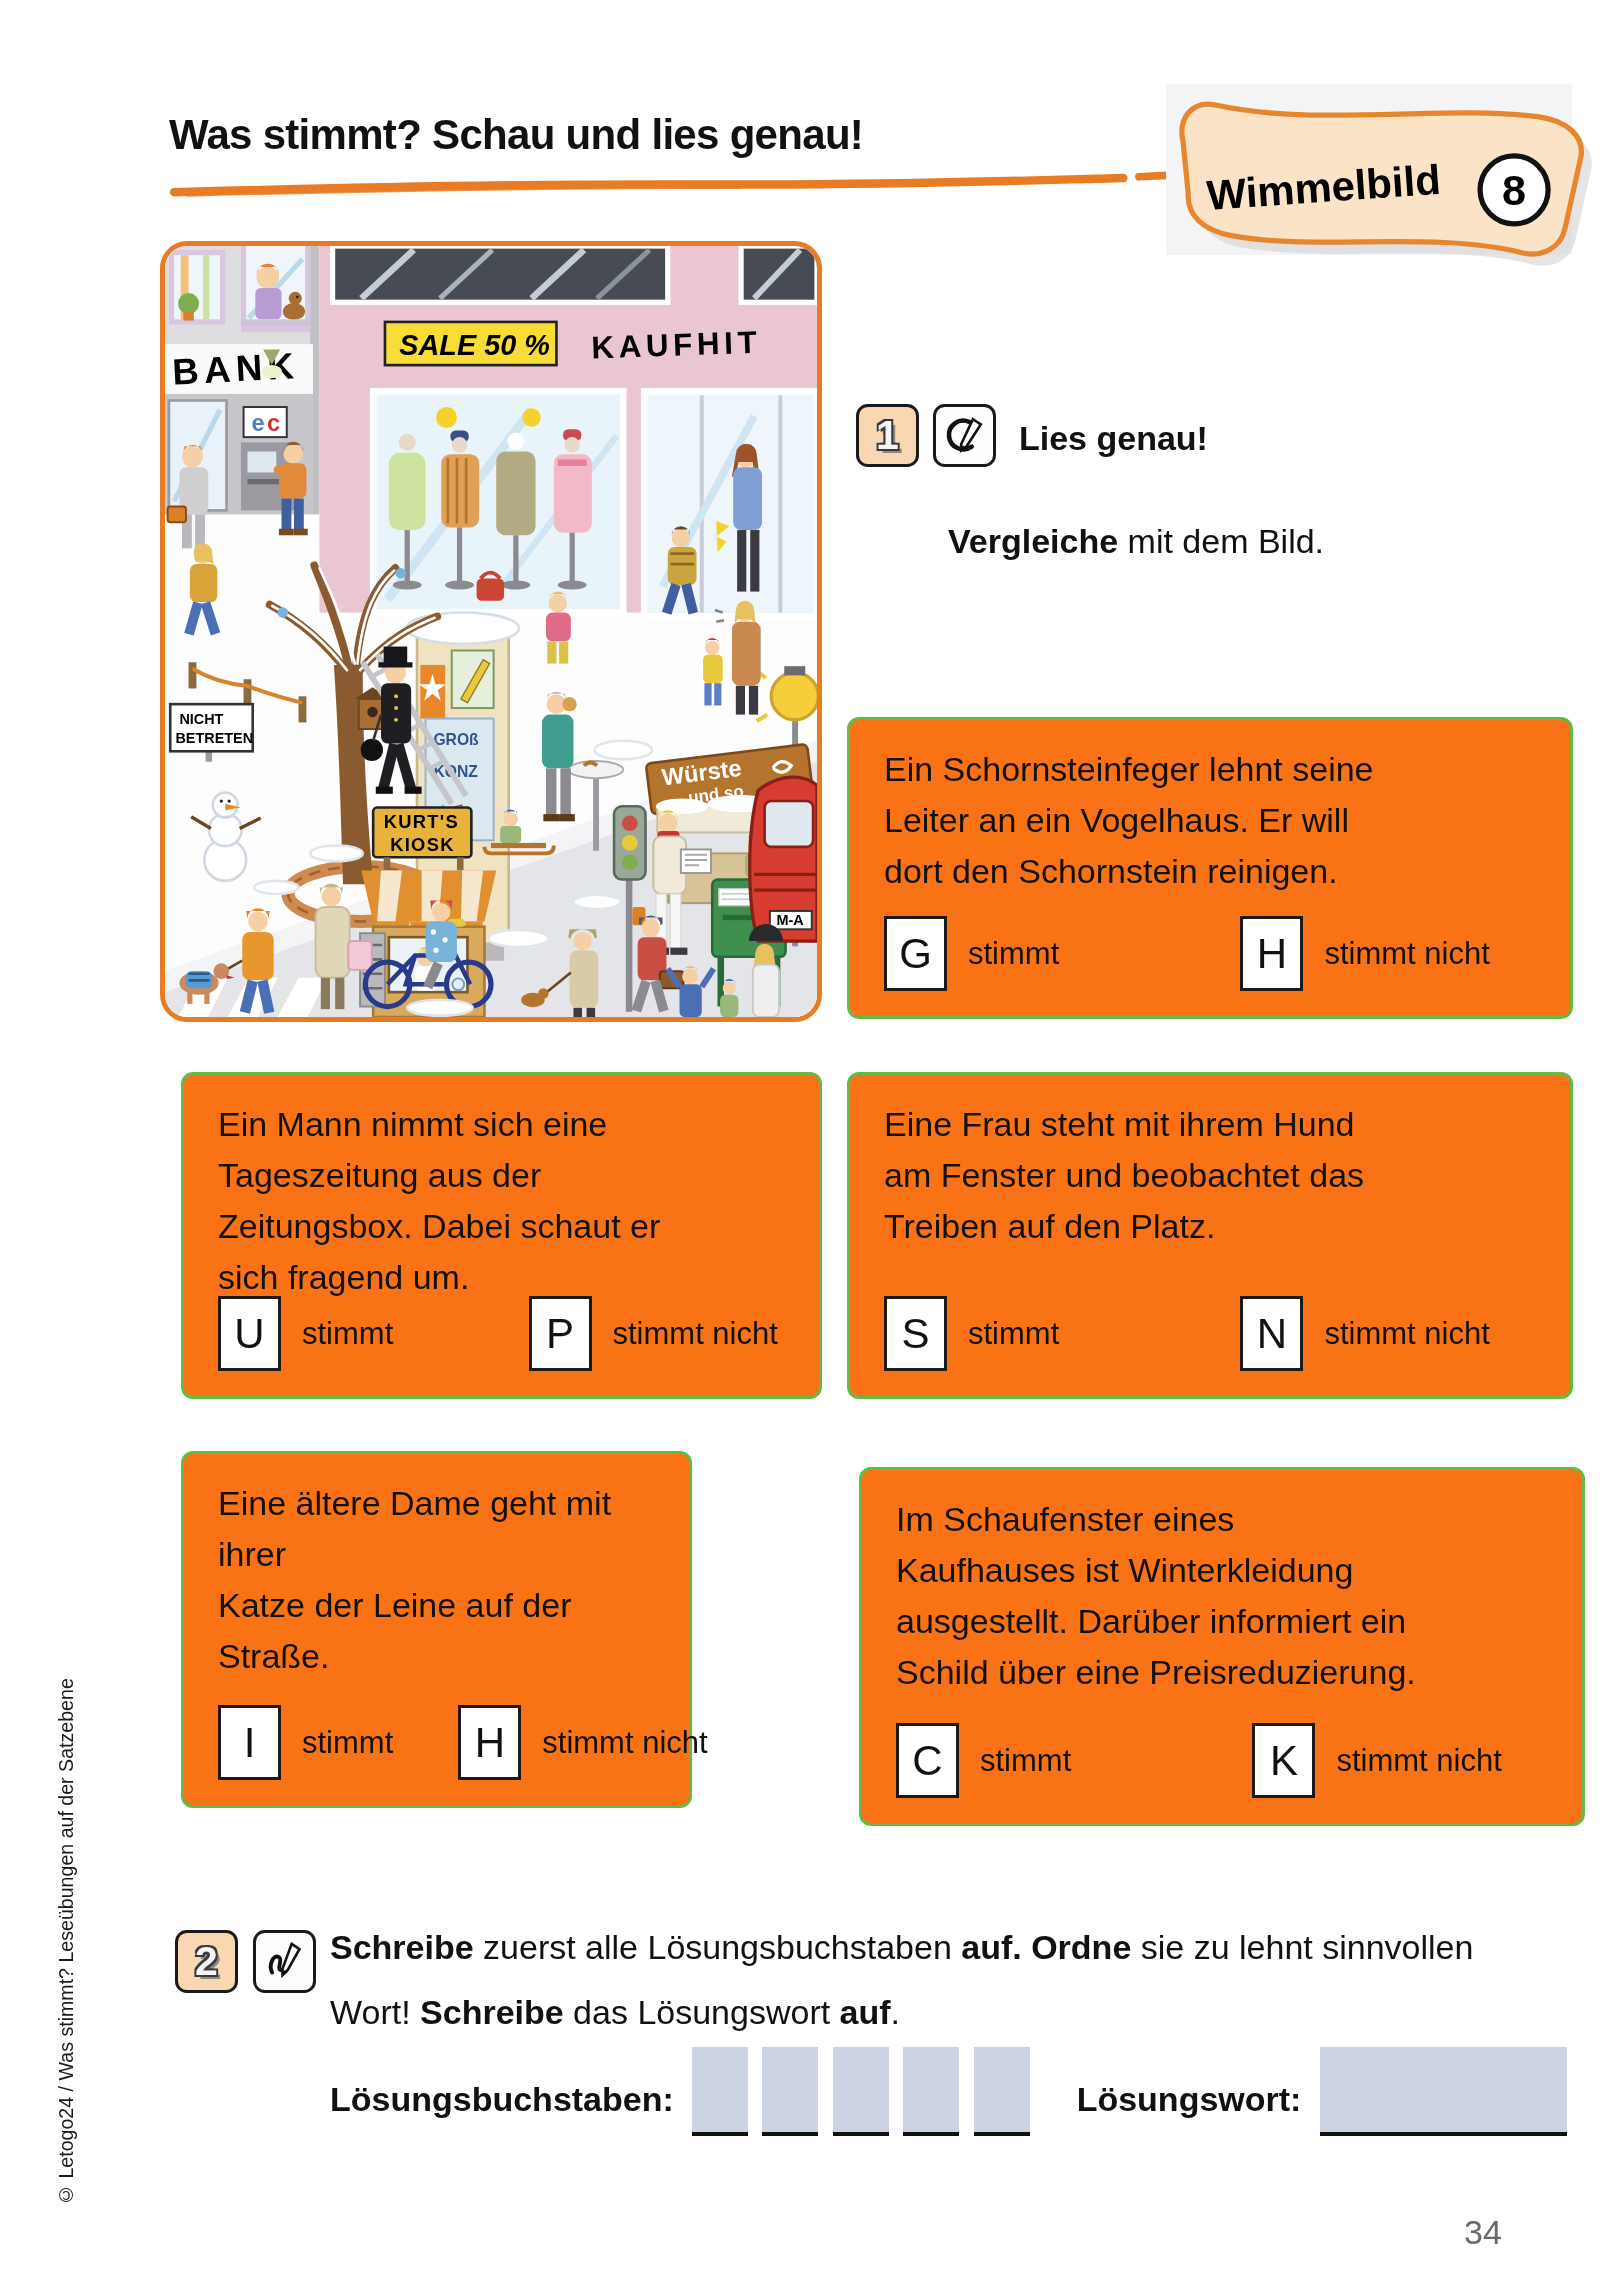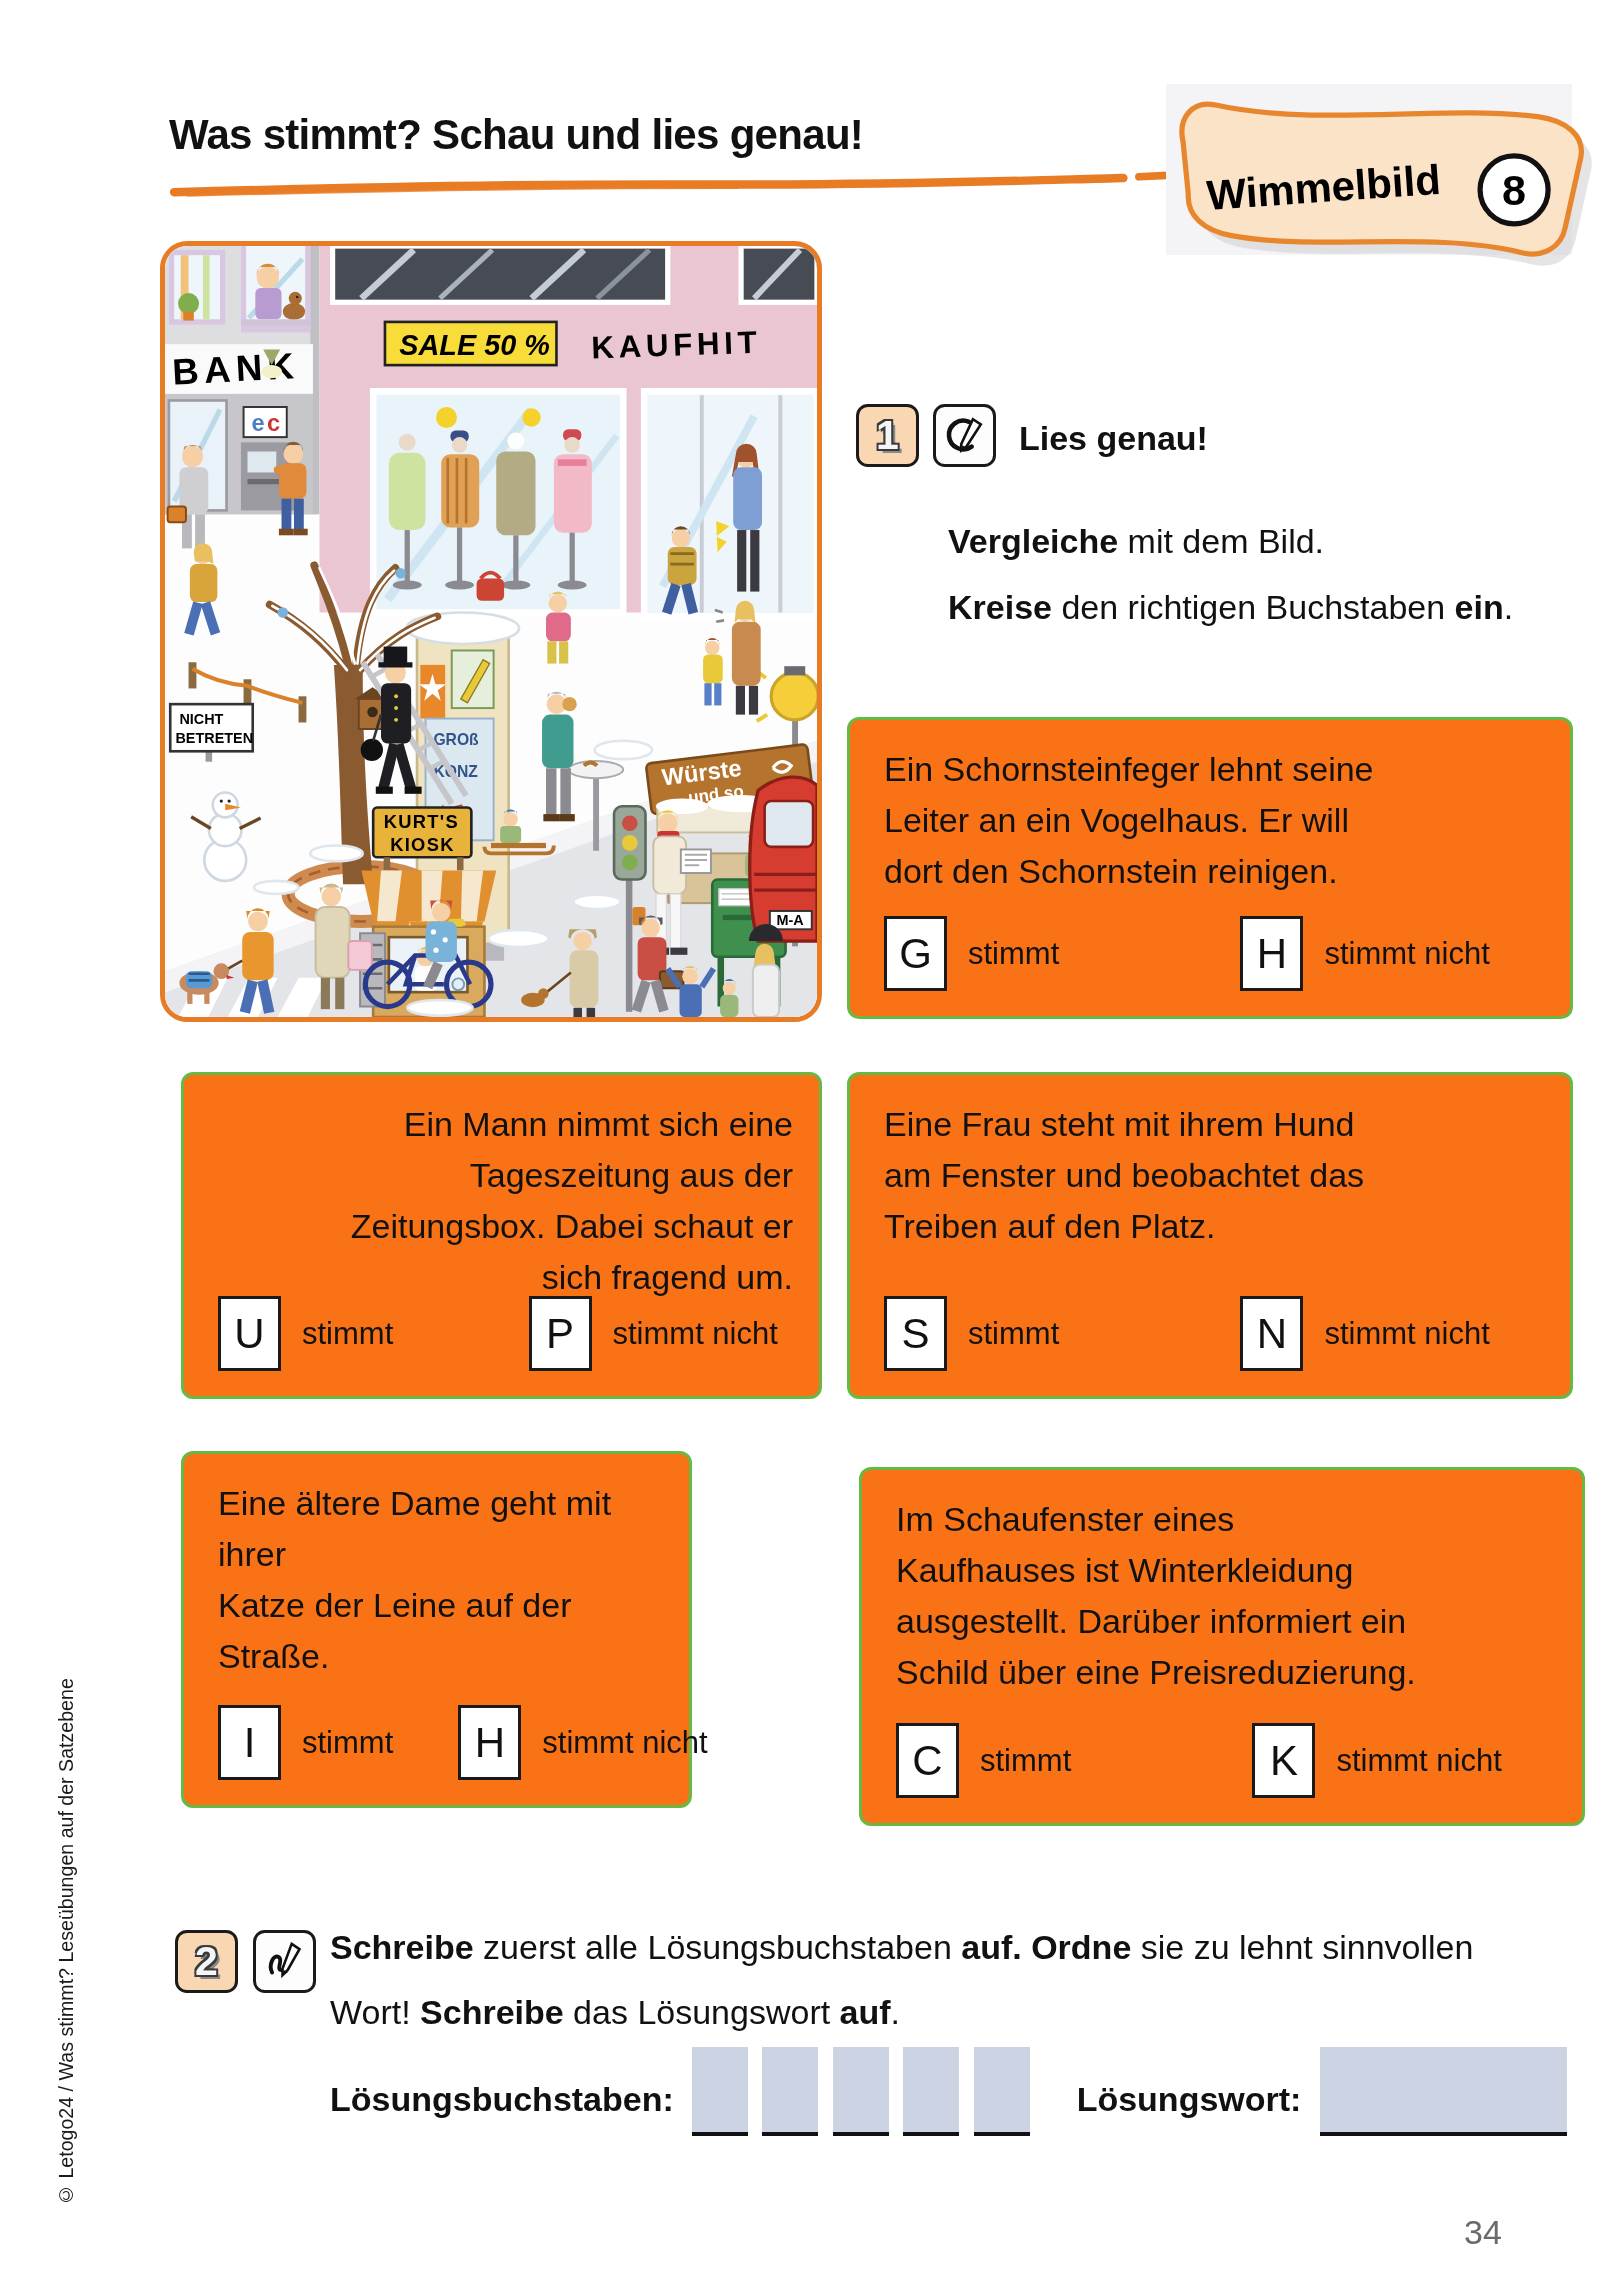--- a/index.html
+++ b/index.html
@@ -550,41 +550,38 @@
     <svg width="43" height="43" viewBox="0 0 66 66">
       <path d="M40,12 A22,22 0 1 0 44,50" fill="none" stroke="#111" stroke-width="7" stroke-linecap="round"></path>
       <polygon points="46,8 58,16 36,50 28,56 28,46" fill="#fff" stroke="#111" stroke-width="4"></polygon>
       <polygon points="30,48 36,52 28,56" fill="#111"></polygon>
     </svg>
   </div>
   <div class="abs task-head" style="left:1019px;top:419px;">Lies genau!</div>
   <div class="abs instr" style="left:948px;top:509px;">
     <span class="b">Vergleiche</span><span> mit dem Bild.</span>
   </div>
-  <div class="abs instr" style="left:948px;top:575px;">
-    <span class="b">Kreise</span><span> den richtigen Buchstaben </span><span class="b">ein</span><span>.</span>
-  </div>
 
   <div class="abs qbox" style="left:847px;top:717px;width:726px;height:302px;">
     <p class="qtext" style="margin:0;">Ein Schornsteinfeger lehnt seine
 Leiter an ein Vogelhaus. Er will
 dort den Schornstein reinigen.</p>
     <div class="ansrow">
       <div class="ans ans1">
         <div class="letterbox">G</div>
         <span class="albl">stimmt</span>
       </div>
       <div class="ans ans2">
         <div class="letterbox">H</div>
         <span class="albl">stimmt nicht</span>
       </div>
     </div>
   </div>
 
-  <div class="abs qbox" style="left:181px;top:1072px;width:641px;height:327px;text-align:right;">
+  <div class="abs qbox" style="left:181px;top:1072px;width:641px;height:327px;">
     <p class="qtext" style="margin:0;">Ein Mann nimmt sich eine
 Tageszeitung aus der
 Zeitungsbox. Dabei schaut er
 sich fragend um.</p>
     <div class="ansrow">
       <div class="ans ans1">
         <div class="letterbox">U</div>
         <span class="albl">stimmt</span>
       </div>
       <div class="ans ans2">

